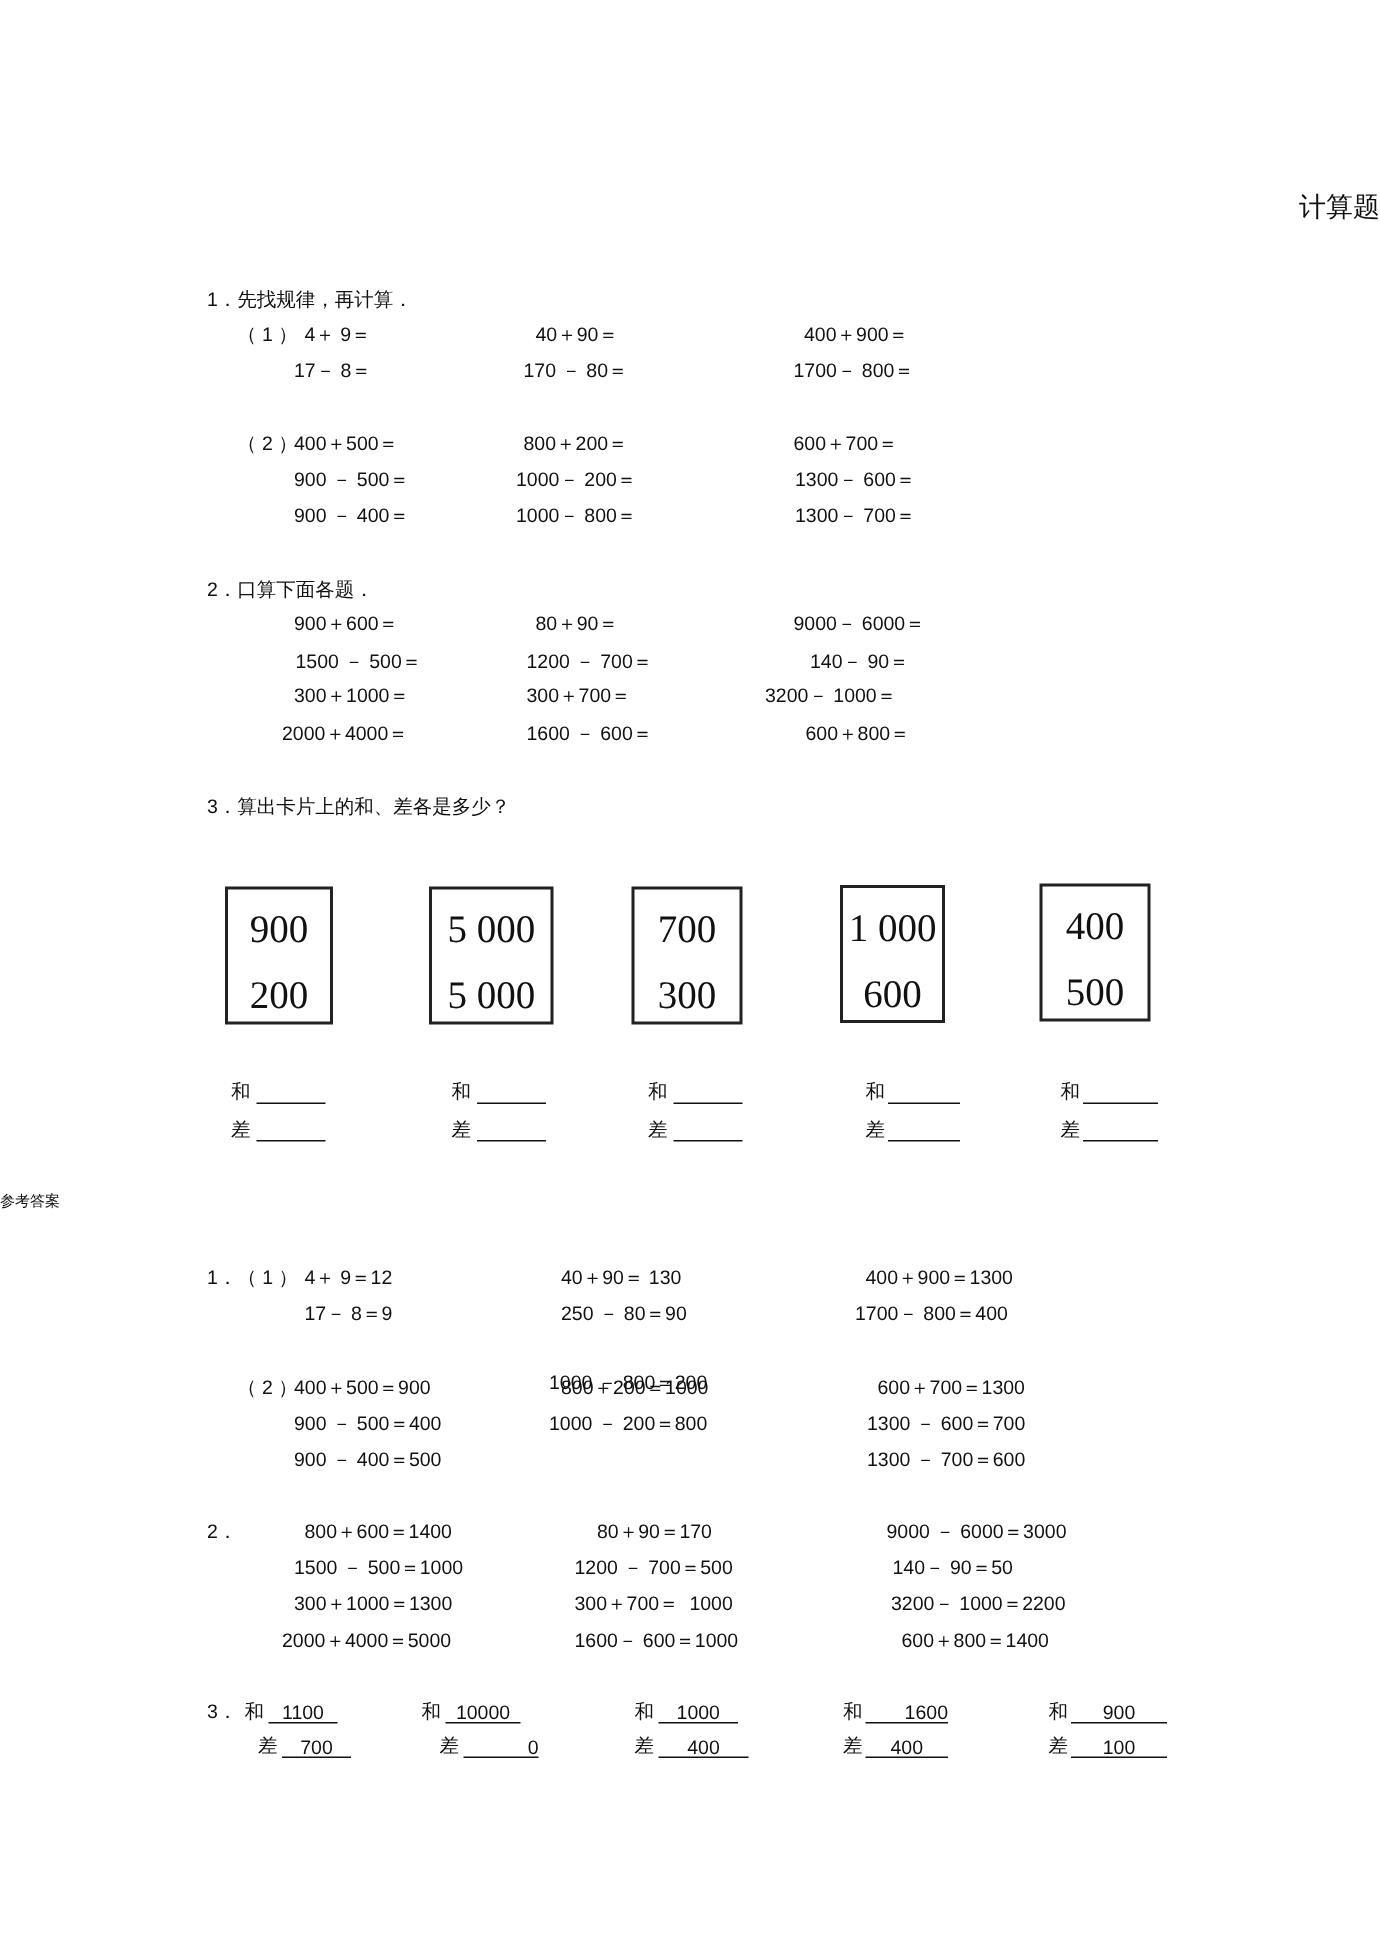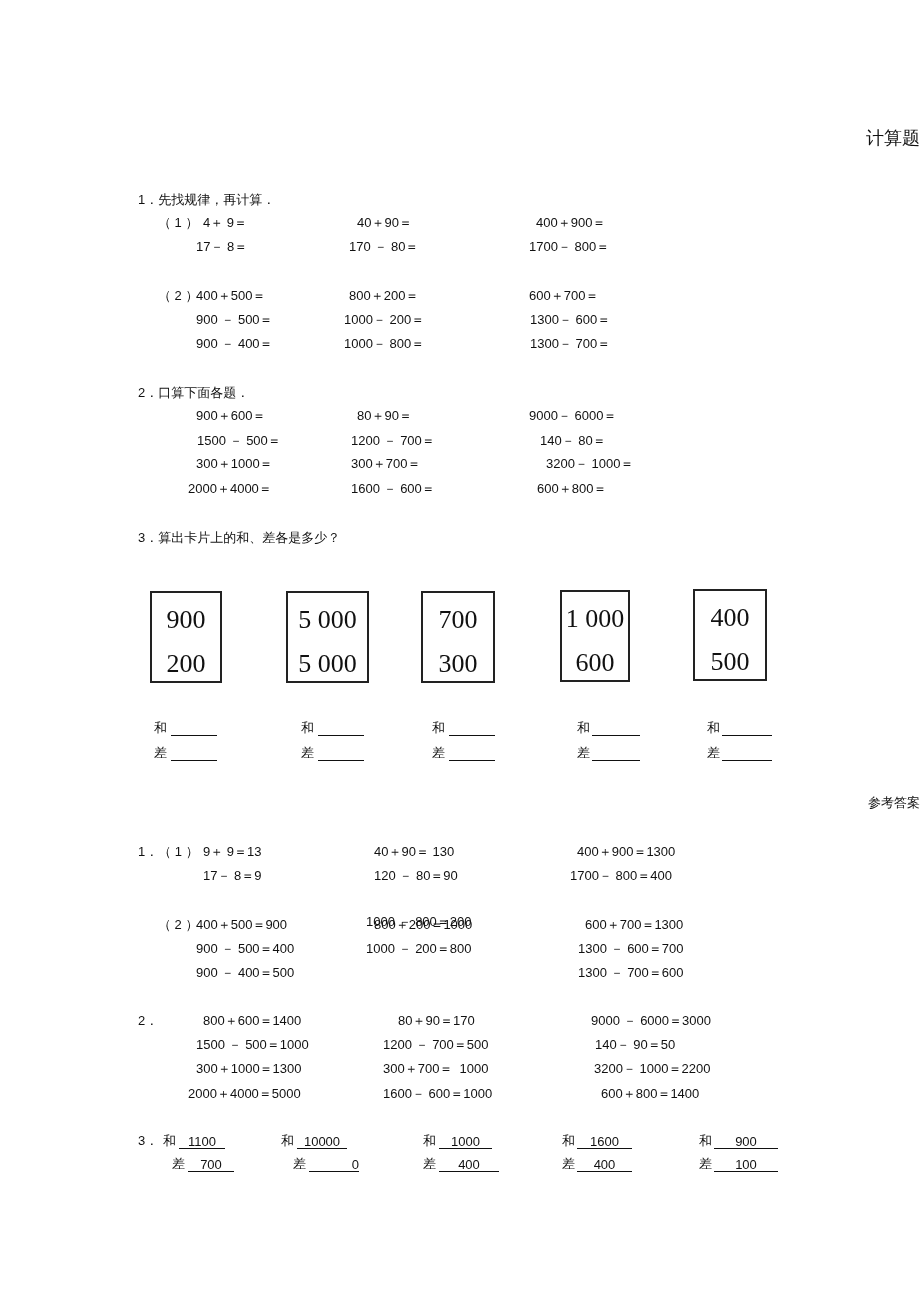--- a/index.html
+++ b/index.html
@@ -5,21 +5,21 @@
   html, body { margin:0; padding:0; background:#ffffff; }
   body { width:920px; height:1303px; position:relative; overflow:hidden;
          font-family:"Liberation Sans","DejaVu Sans",sans-serif; color:#111; font-size:13px; }
   .abs { position:absolute; white-space:pre; line-height:16px; }
   .title { position:absolute; left:0; width:920px; top:126px; text-align:right; font-size:18px; }
   .card { position:absolute; width:72px; height:92px; border:2px solid #222; box-sizing:border-box;
           font-family:"Liberation Serif","DejaVu Serif",serif; font-size:26px; text-align:center; }
   .card .n1 { position:absolute; left:0; right:0; top:12px; }
   .card .n2 { position:absolute; left:0; right:0; top:56px; }
   .blank { display:inline-block; border-bottom:1px solid #111; height:14px; vertical-align:bottom; text-align:center; }
-  .ans-title { position:absolute; left:0; width:920px; top:794px; text-align:right; font-size:13px; }
+  .ans-title { position:absolute; left:0; width:920px; top:794px; text-align:left; font-size:10px; }
 </style>
 </head>
 <body>
 
 <div class="title">计算题</div>
 
 <div class="abs" style="left:138px;top:192px">1．先找规律，再计算．</div>
 <div class="abs" style="left:158px;top:215px">（ 1 ）</div>
 <div class="abs" style="left:203px;top:215px">4＋ 9＝</div>
 <div class="abs" style="left:357px;top:215px">40＋90＝</div>
@@ -38,24 +38,24 @@
 <div class="abs" style="left:196px;top:336px">900 － 400＝</div>
 <div class="abs" style="left:344px;top:336px">1000－ 800＝</div>
 <div class="abs" style="left:530px;top:336px">1300－ 700＝</div>
 
 <div class="abs" style="left:138px;top:385px">2．口算下面各题．</div>
 <div class="abs" style="left:196px;top:408px">900＋600＝</div>
 <div class="abs" style="left:357px;top:408px">80＋90＝</div>
 <div class="abs" style="left:529px;top:408px">9000－ 6000＝</div>
 <div class="abs" style="left:197px;top:433px">1500 － 500＝</div>
 <div class="abs" style="left:351px;top:433px">1200 － 700＝</div>
-<div class="abs" style="left:540px;top:433px">140－ 80＝</div>
+<div class="abs" style="left:540px;top:433px">140－ 90＝</div>
 <div class="abs" style="left:196px;top:456px">300＋1000＝</div>
 <div class="abs" style="left:351px;top:456px">300＋700＝</div>
-<div class="abs" style="left:546px;top:456px">3200－ 1000＝</div>
+<div class="abs" style="left:510px;top:456px">3200－ 1000＝</div>
 <div class="abs" style="left:188px;top:481px">2000＋4000＝</div>
 <div class="abs" style="left:351px;top:481px">1600 － 600＝</div>
 <div class="abs" style="left:537px;top:481px">600＋800＝</div>
 
 <div class="abs" style="left:138px;top:530px">3．算出卡片上的和、差各是多少？</div>
 
 <div class="card" style="left:150px;top:591px">
   <div class="n1">900</div>
   <div class="n2">200</div>
 </div>
@@ -83,25 +83,25 @@
 <div class="abs" style="left:432px;top:720px"><span>和</span> <span class="blank" style="width:46px"></span></div>
 <div class="abs" style="left:432px;top:745px"><span>差</span> <span class="blank" style="width:46px"></span></div>
 <div class="abs" style="left:577px;top:720px"><span>和</span><span class="blank" style="width:48px;margin-left:2px"></span></div>
 <div class="abs" style="left:577px;top:745px"><span>差</span><span class="blank" style="width:48px;margin-left:2px"></span></div>
 <div class="abs" style="left:707px;top:720px"><span>和</span><span class="blank" style="width:50px;margin-left:2px"></span></div>
 <div class="abs" style="left:707px;top:745px"><span>差</span><span class="blank" style="width:50px;margin-left:2px"></span></div>
 
 <div class="ans-title">参考答案</div>
 
 <div class="abs" style="left:138px;top:844px">1．（ 1 ）</div>
-<div class="abs" style="left:203px;top:844px">9＋ 9＝13</div>
+<div class="abs" style="left:203px;top:844px">4＋ 9＝12</div>
 <div class="abs" style="left:374px;top:844px">40＋90＝ 130</div>
 <div class="abs" style="left:577px;top:844px">400＋900＝1300</div>
 <div class="abs" style="left:203px;top:868px">17－ 8＝9</div>
-<div class="abs" style="left:374px;top:868px">120 － 80＝90</div>
+<div class="abs" style="left:374px;top:868px">250 － 80＝90</div>
 <div class="abs" style="left:570px;top:868px">1700－ 800＝400</div>
 
 <div class="abs" style="left:158px;top:917px">（ 2 ）</div>
 <div class="abs" style="left:196px;top:917px">400＋500＝900</div>
 <div class="abs" style="left:374px;top:917px">800＋200＝1000</div>
 <div class="abs" style="left:585px;top:917px">600＋700＝1300</div>
 <div class="abs" style="left:196px;top:941px">900 － 500＝400</div>
 <div class="abs" style="left:366px;top:941px">1000 － 200＝800</div>
 <div class="abs" style="left:578px;top:941px">1300 － 600＝700</div>
 <div class="abs" style="left:196px;top:965px">900 － 400＝500</div>
@@ -122,16 +122,16 @@
 <div class="abs" style="left:383px;top:1086px">1600－ 600＝1000</div>
 <div class="abs" style="left:601px;top:1086px">600＋800＝1400</div>
 
 <div class="abs" style="left:138px;top:1133px">3．</div>
 <div class="abs" style="left:163px;top:1133px"><span>和</span><span class="blank" style="width:46px;margin-left:3px">1100</span></div>
 <div class="abs" style="left:172px;top:1156px"><span>差</span><span class="blank" style="width:46px;margin-left:3px">700</span></div>
 <div class="abs" style="left:281px;top:1133px"><span>和</span><span class="blank" style="width:50px;margin-left:3px">10000</span></div>
 <div class="abs" style="left:293px;top:1156px"><span>差</span><span class="blank" style="width:50px;margin-left:3px;text-align:right;padding-right:0">0</span></div>
 <div class="abs" style="left:423px;top:1133px"><span>和</span><span class="blank" style="width:53px;margin-left:3px">1000</span></div>
 <div class="abs" style="left:423px;top:1156px"><span>差</span><span class="blank" style="width:60px;margin-left:3px">400</span></div>
-<div class="abs" style="left:562px;top:1133px"><span>和</span><span class="blank" style="width:55px;margin-left:2px;text-align:center">1600</span></div>
+<div class="abs" style="left:562px;top:1133px"><span>和</span><span class="blank" style="width:55px;margin-left:2px;text-align:right">1600</span></div>
 <div class="abs" style="left:562px;top:1156px"><span>差</span><span class="blank" style="width:55px;margin-left:2px">400</span></div>
 <div class="abs" style="left:699px;top:1133px"><span>和</span><span class="blank" style="width:64px;margin-left:2px">900</span></div>
 <div class="abs" style="left:699px;top:1156px"><span>差</span><span class="blank" style="width:64px;margin-left:2px">100</span></div>
 
 </body></html>

